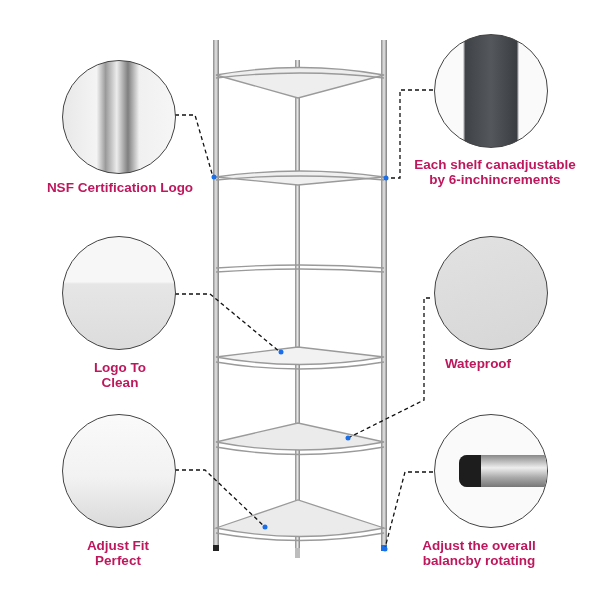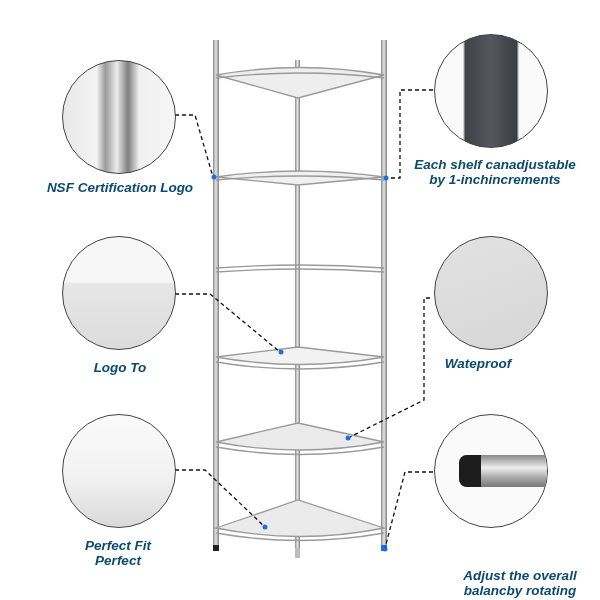--- a/index.html
+++ b/index.html
@@ -1,18 +1,18 @@
 <!DOCTYPE html>
 <html><head>
 <meta charset="utf-8">
 <style>
   html, body { margin:0; padding:0; background:#ffffff; }
   body { width:600px; height:600px; position:relative; overflow:hidden; font-family:"Liberation Sans", sans-serif; }
   .stage { position:absolute; left:0; top:0; width:600px; height:600px; }
-  .label { position:absolute; color:#0c4a6e; font-weight:bold; font-style:italic; font-size:13.5px; line-height:15px; text-align:center; white-space:nowrap; }
+  .label { position:absolute; color:#be185d; font-weight:bold; font-size:13.5px; line-height:15px; text-align:center; white-space:nowrap; }
   .circle { position:absolute; width:112px; height:112px; border-radius:50%; border:1.2px solid #444; overflow:hidden; background:#f6f6f6; }
   svg { position:absolute; left:0; top:0; }
 </style>
 </head>
 <body>
 
 <div class="stage">
 
   <svg width="600" height="600" viewBox="0 0 600 600">
     <defs>
@@ -79,29 +79,30 @@
   <div class="circle" style="left:434px;top:414px;background:radial-gradient(circle at 50% 50%,#fafafa 0%,#fafafa 100%);">
     <div style="position:absolute;left:24px;top:40px;width:90px;height:32px;border-radius:8px 0 0 8px;background:linear-gradient(180deg,#888 0%,#eee 40%,#aaa 70%,#777 100%);"></div>
     <div style="position:absolute;left:24px;top:40px;width:22px;height:32px;border-radius:8px 0 0 8px;background:#1d1d1d;"></div>
   </div>
 
   <div class="label" style="left:40px;top:180px;width:160px;">
     <span>NSF Certification Logo</span>
   </div>
   <div class="label" style="left:400px;top:157px;width:190px;">
     <div>Each shelf canadjustable</div>
-    <div>by 1-inchincrements</div>
+    <div>by 6-inchincrements</div>
   </div>
   <div class="label" style="left:70px;top:360px;width:100px;">
     <div>Logo To</div>
+    <div>Clean</div>
   </div>
   <div class="label" style="left:428px;top:356px;width:100px;">
     <div>Wateproof</div>
   </div>
   <div class="label" style="left:68px;top:538px;width:100px;">
-    <div>Perfect Fit</div>
+    <div>Adjust Fit</div>
     <div>Perfect</div>
   </div>
-  <div class="label" style="left:445px;top:538px;width:150px;margin-top:30px;">
+  <div class="label" style="left:404px;top:538px;width:150px;">
     <div>Adjust the overall</div>
     <div>balancby rotating</div>
   </div>
 </div>
 
 </body></html>

